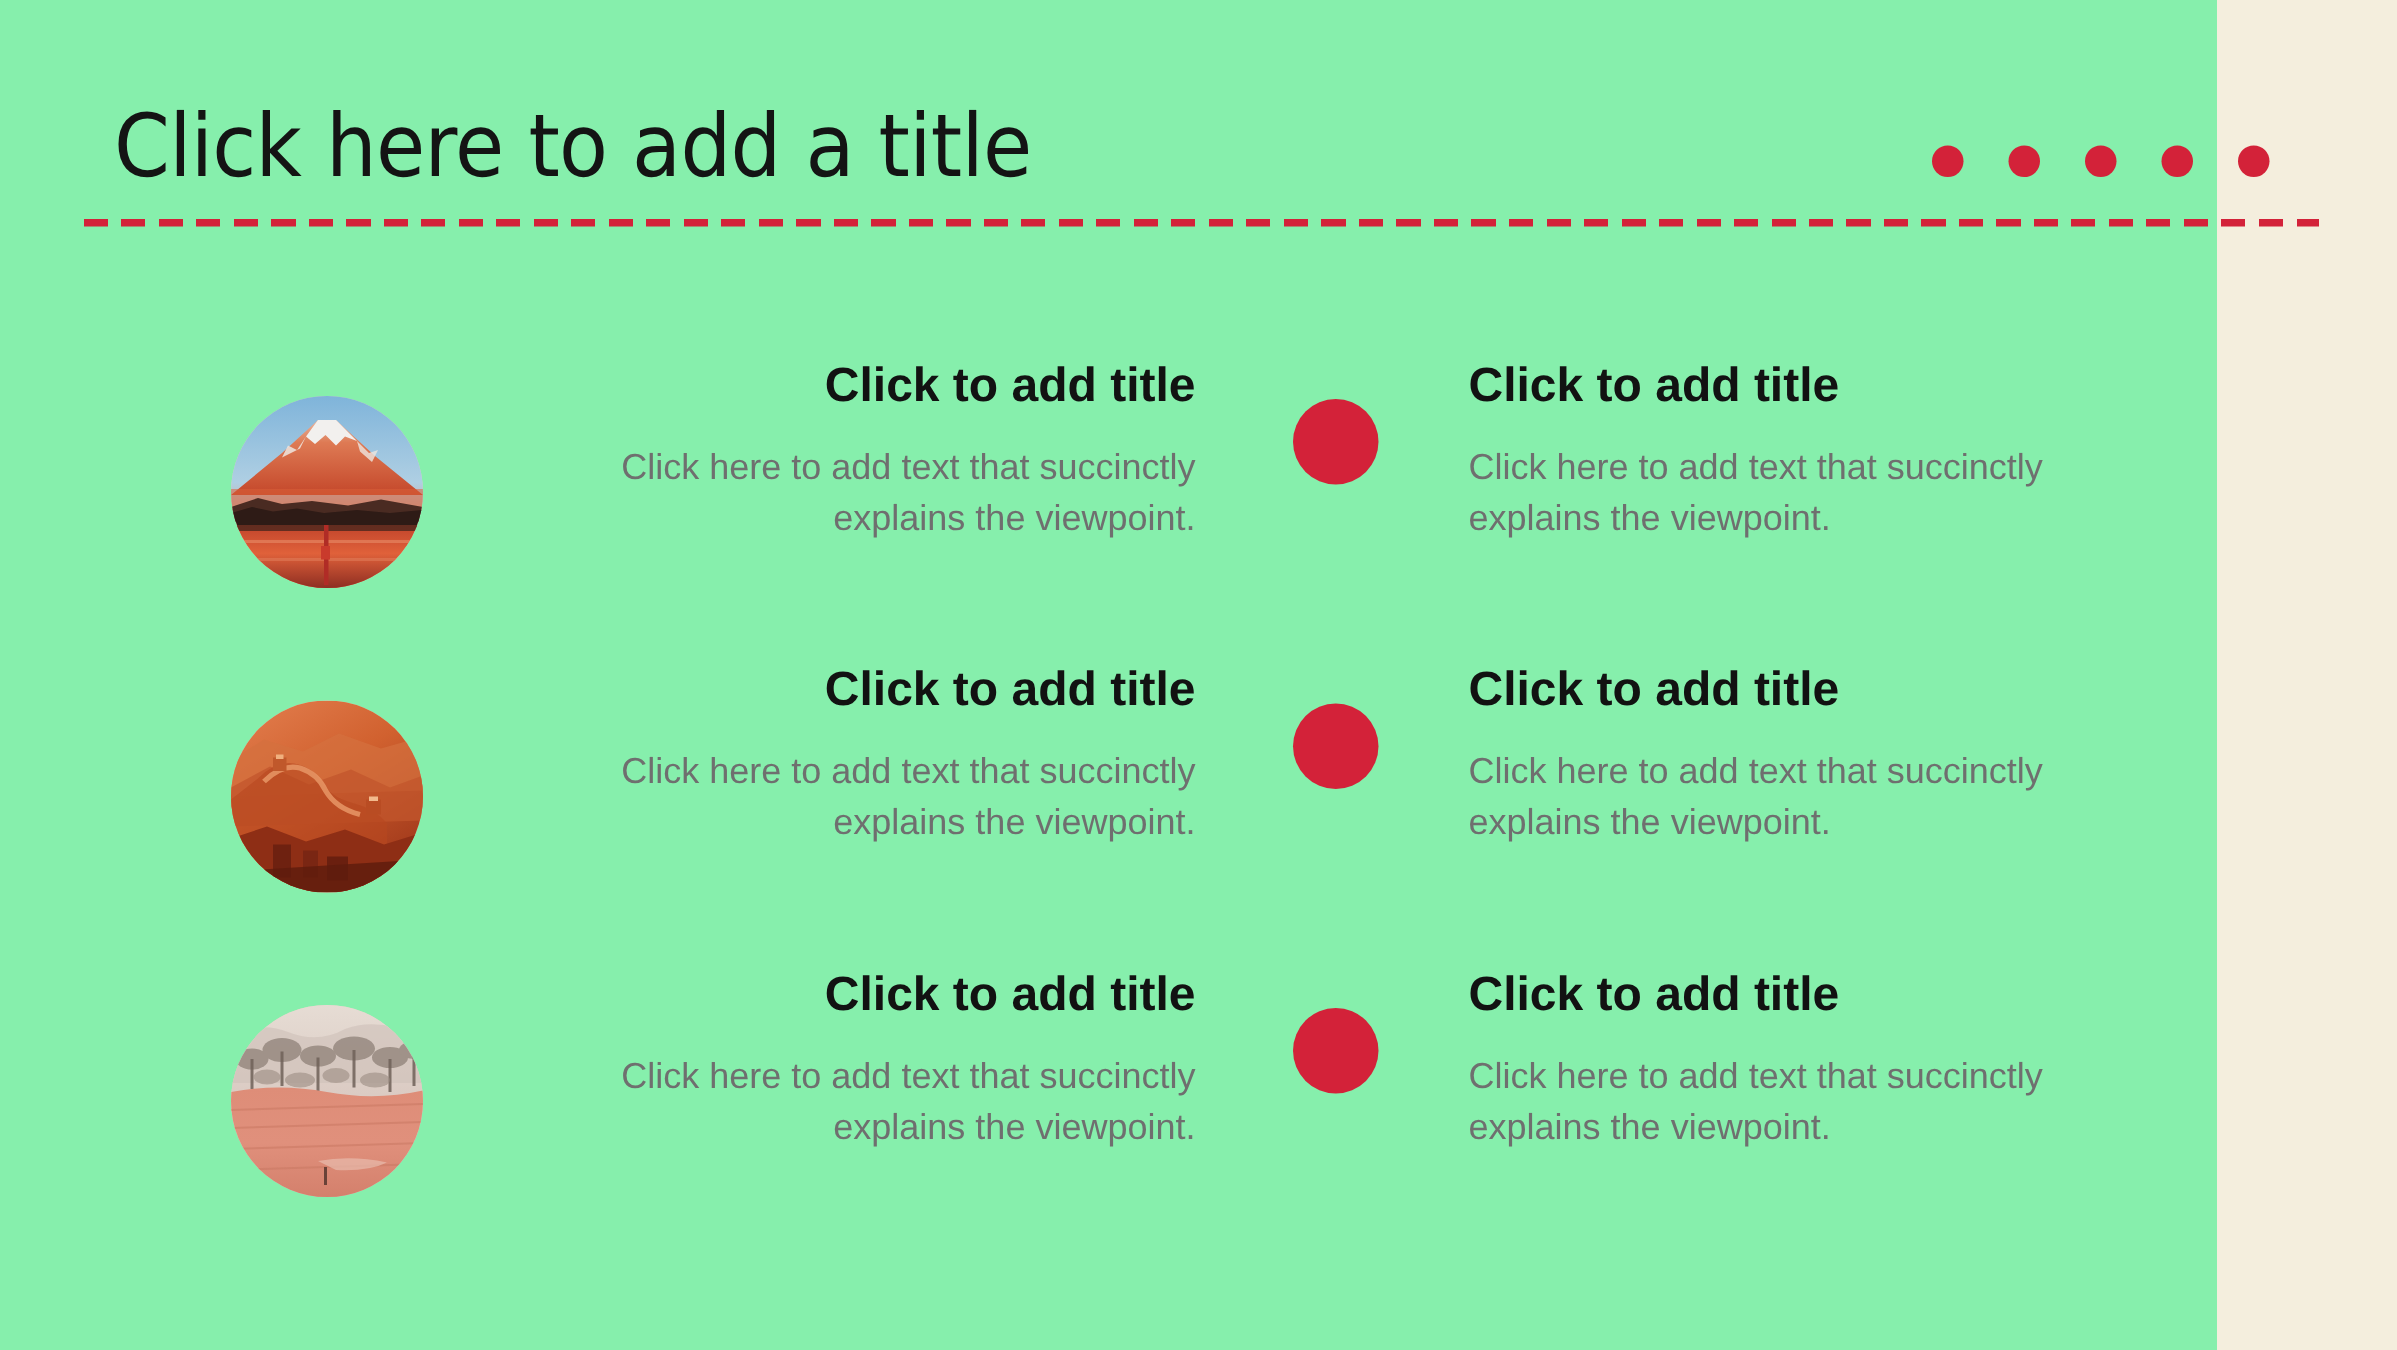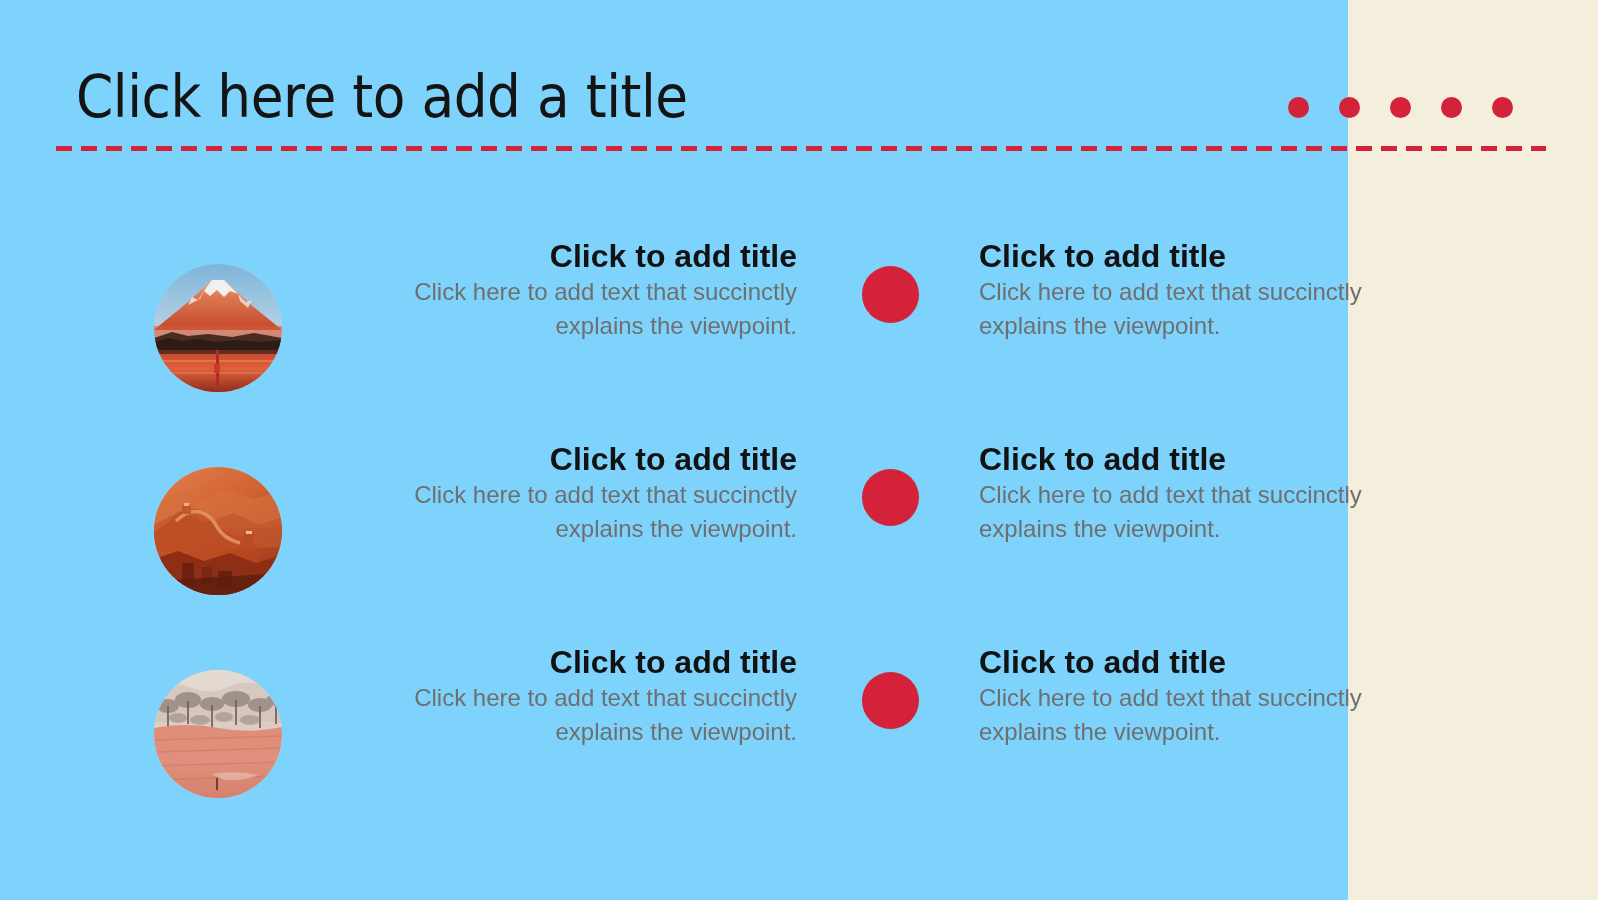--- a/index.html
+++ b/index.html
@@ -12,23 +12,23 @@
   }
 
   body {
     background: #F4EEDD;
     font-family: "Liberation Sans", sans-serif;
     position: relative;
   }
 
   .slide {
     position: relative;
-    width: 1348px;
+    width: 1478px;
     height: 900px;
-    background: #7dd3fc;
+    background: #86efac;
   }
 
   
   .header {
     position: absolute;
     left: 0;
     top: 0;
     width: 1598px;
     height: 165px;
   }
@@ -141,20 +141,21 @@
   .item-title {
     font-family: "Liberation Sans", sans-serif;
     font-size: 32px;
     font-weight: 700;
     line-height: 1.15;
     color: #121212;
     white-space: nowrap;
   }
 
   .item-body {
+    margin-top: 20px;
     font-family: "Liberation Sans", sans-serif;
     font-size: 24px;
     font-weight: 400;
     line-height: 1.42;
     color: #6F6F6F;
   }
 
   .text-left .item-body { padding-left: 30px; }
 </style>
 </head>

